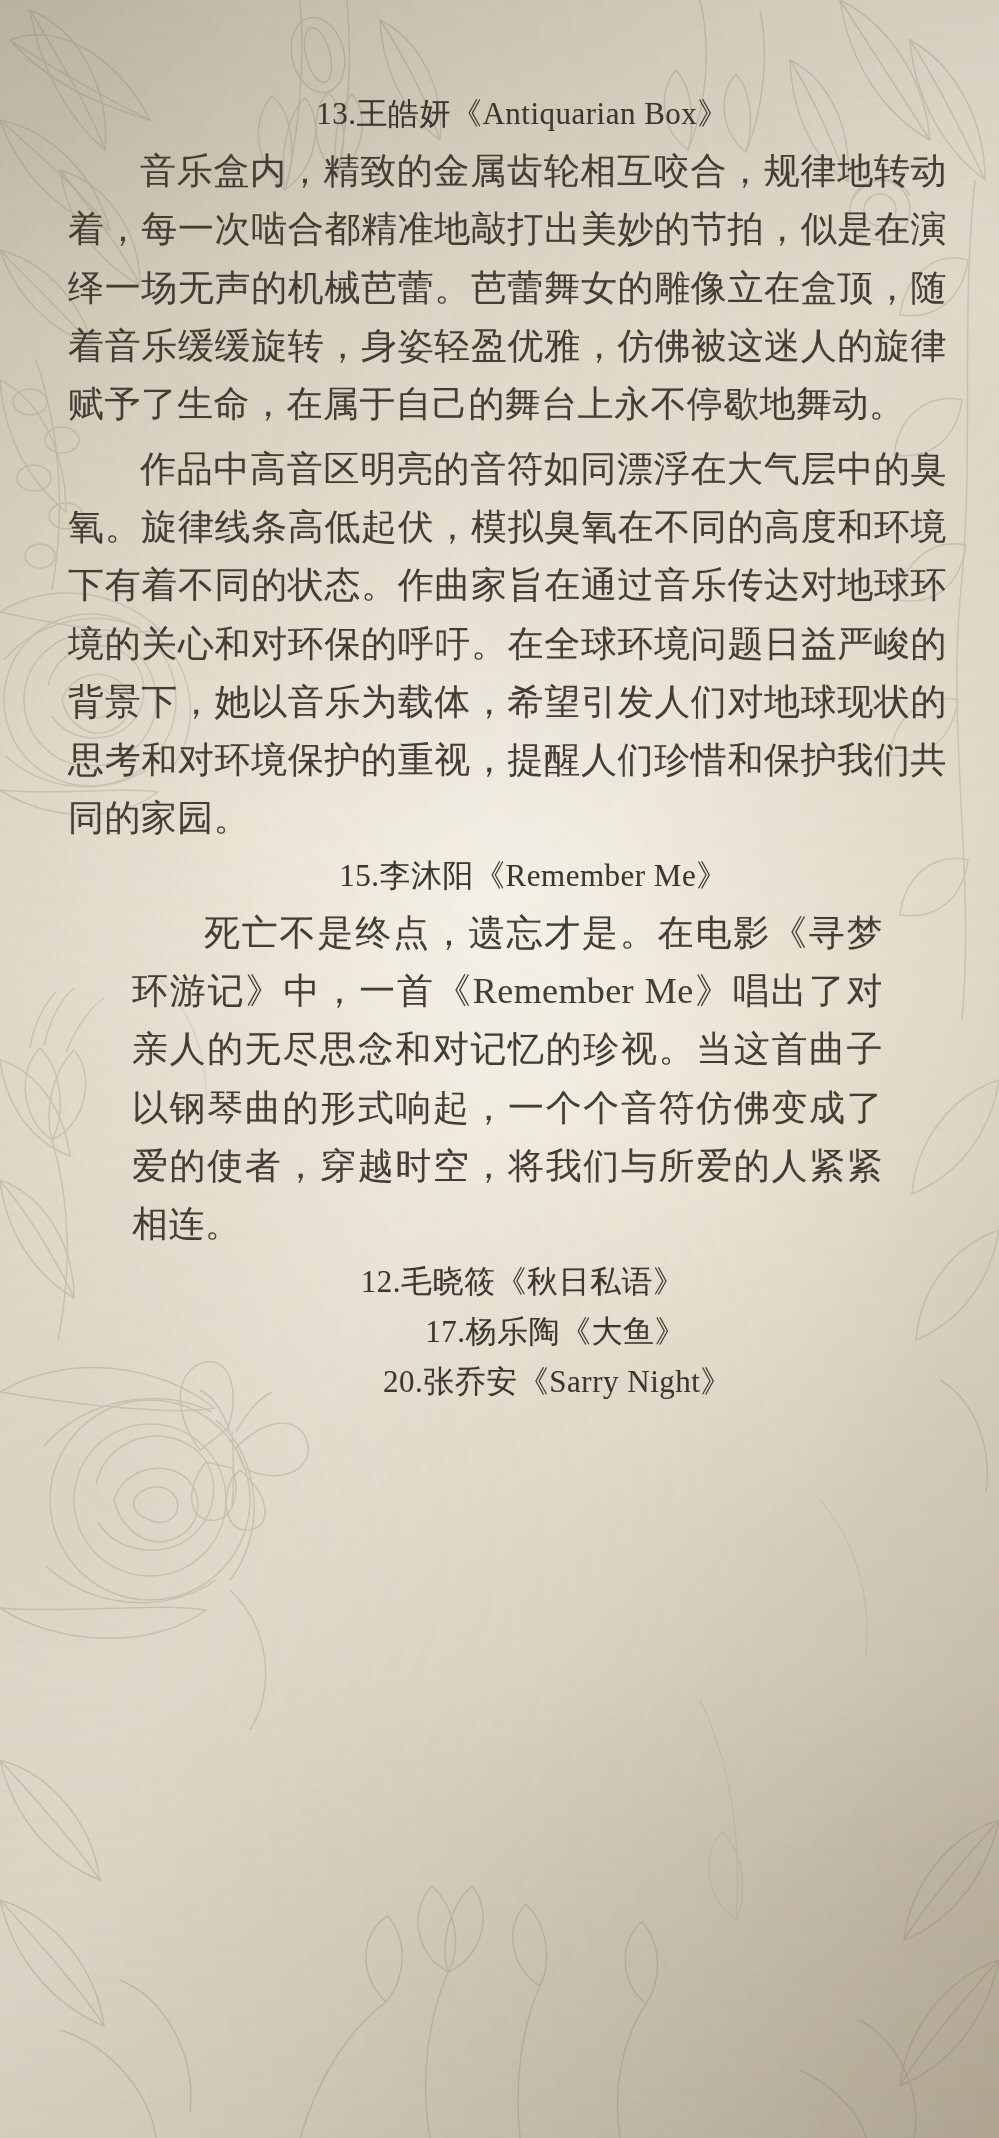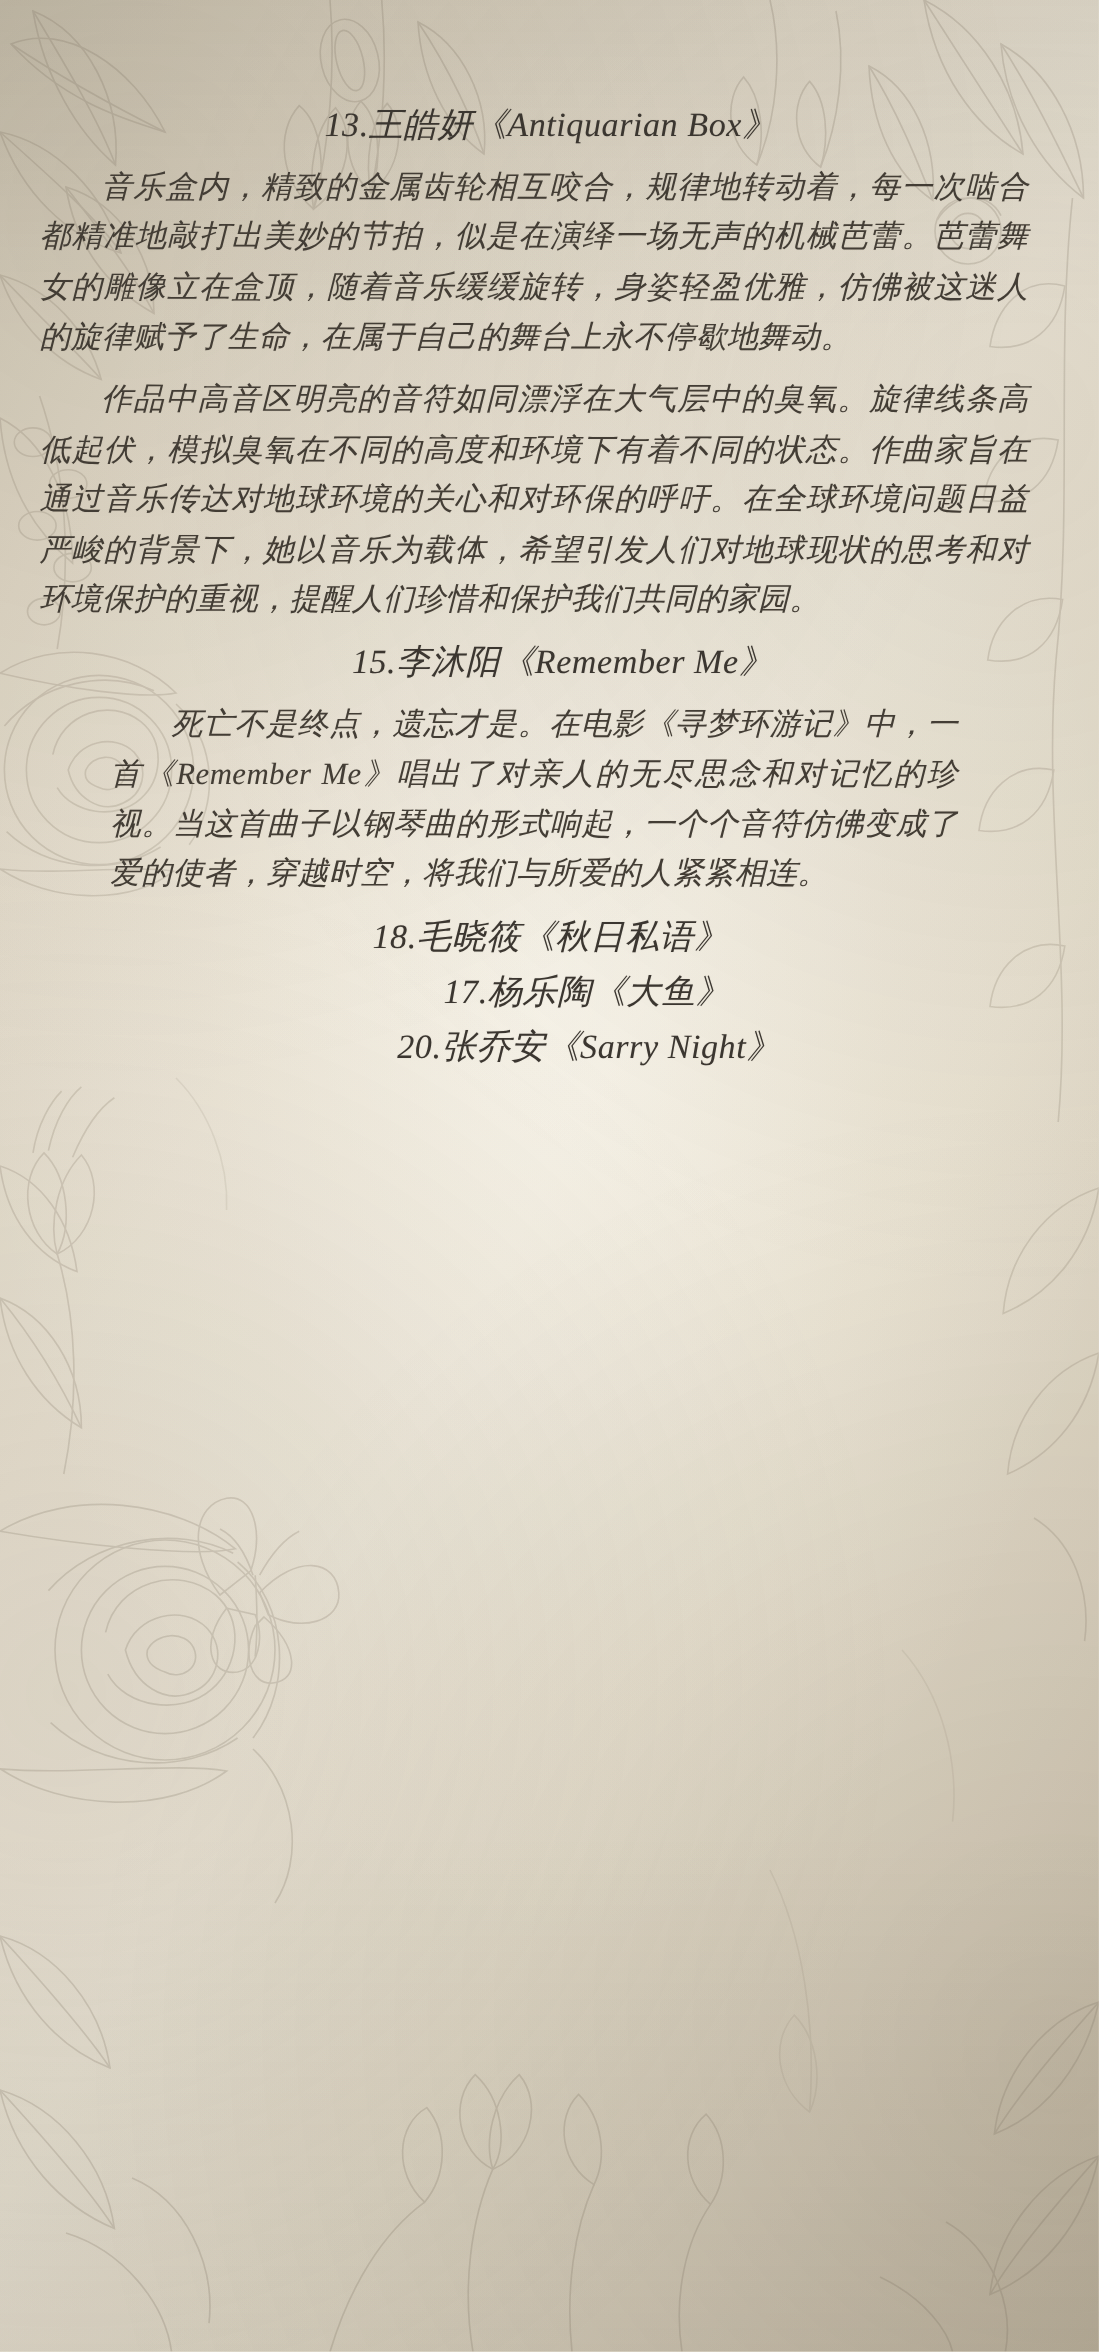--- a/index.html
+++ b/index.html
@@ -45,43 +45,42 @@
     inset: 0;
     opacity: 0.30;
     pointer-events: none;
   }
   #botanical svg { display: block; width: 100%; height: 100%; }
 
   
   #content {
     position: relative;
     z-index: 3;
-    padding: 92px 52px 40px 24px;
+    padding: 92px 52px 40px 68px;
     box-sizing: border-box;
-    font-style: italic;
   }
   .entry { margin-bottom: 6px; }
   .entry-title {
     text-align: center;
     font-size: 31px;
     line-height: 1.42;
     color: #3b3630;
     letter-spacing: 0.5px;
     margin: 0 0 6px 0;
     font-family: "Liberation Serif", "DejaVu Serif", serif;
     font-weight: 500;
     text-shadow: 0 0 1px rgba(60,55,45,0.22);
   }
   .entry-body {
-    font-size: 28px;
+    font-size: 36px;
     line-height: 1.62;
     color: #433d35;
     text-align: justify;
     text-justify: inter-ideograph;
-    margin: 12px;
+    margin: 0;
     letter-spacing: 0.4px;
     font-family: "Liberation Serif", "DejaVu Serif", serif;
     text-shadow: 0 0 1px rgba(60,55,45,0.14);
   }
   .entry-body.indent { text-indent: 2em; }
   .narrow { padding: 0 34px; }
   .narrow3 { padding: 0 64px; }
   .shift { padding-left: 110px; padding-right: 34px; }
   .shift2 { padding-left: 128px; padding-right: 30px; }
   .t-shift-1 { padding-left: 30px; }
@@ -267,21 +266,21 @@
     <div class="entry">
       <p class="entry-body indent">作品中高音区明亮的音符如同漂浮在大气层中的臭氧。旋律线条高低起伏，模拟臭氧在不同的高度和环境下有着不同的状态。作曲家旨在通过音乐传达对地球环境的关心和对环保的呼吁。在全球环境问题日益严峻的背景下，她以音乐为载体，希望引发人们对地球现状的思考和对环境保护的重视，提醒人们珍惜和保护我们共同的家园。</p>
     </div>
 
     <div class="entry">
       <h2 class="entry-title t-shift-2">15.李沐阳《Remember Me》</h2>
       <p class="entry-body indent narrow3">死亡不是终点，遗忘才是。在电影《寻梦环游记》中，一首《Remember Me》唱出了对亲人的无尽思念和对记忆的珍视。当这首曲子以钢琴曲的形式响起，一个个音符仿佛变成了爱的使者，穿越时空，将我们与所爱的人紧紧相连。</p>
     </div>
 
     <div class="entry">
-      <h2 class="entry-title t-shift-1">18.毛晓筱《秋日私语》</h2>
+      <h2 class="entry-title t-shift-1">12.毛晓筱《秋日私语》</h2>
     </div>
 
     <div class="entry">
       <h2 class="entry-title t-shift-3">17.杨乐陶《大鱼》</h2>
     </div>
 
     <div class="entry">
       <h2 class="entry-title t-shift-4">20.张乔安《Sarry Night》</h2>
     </div>
 

